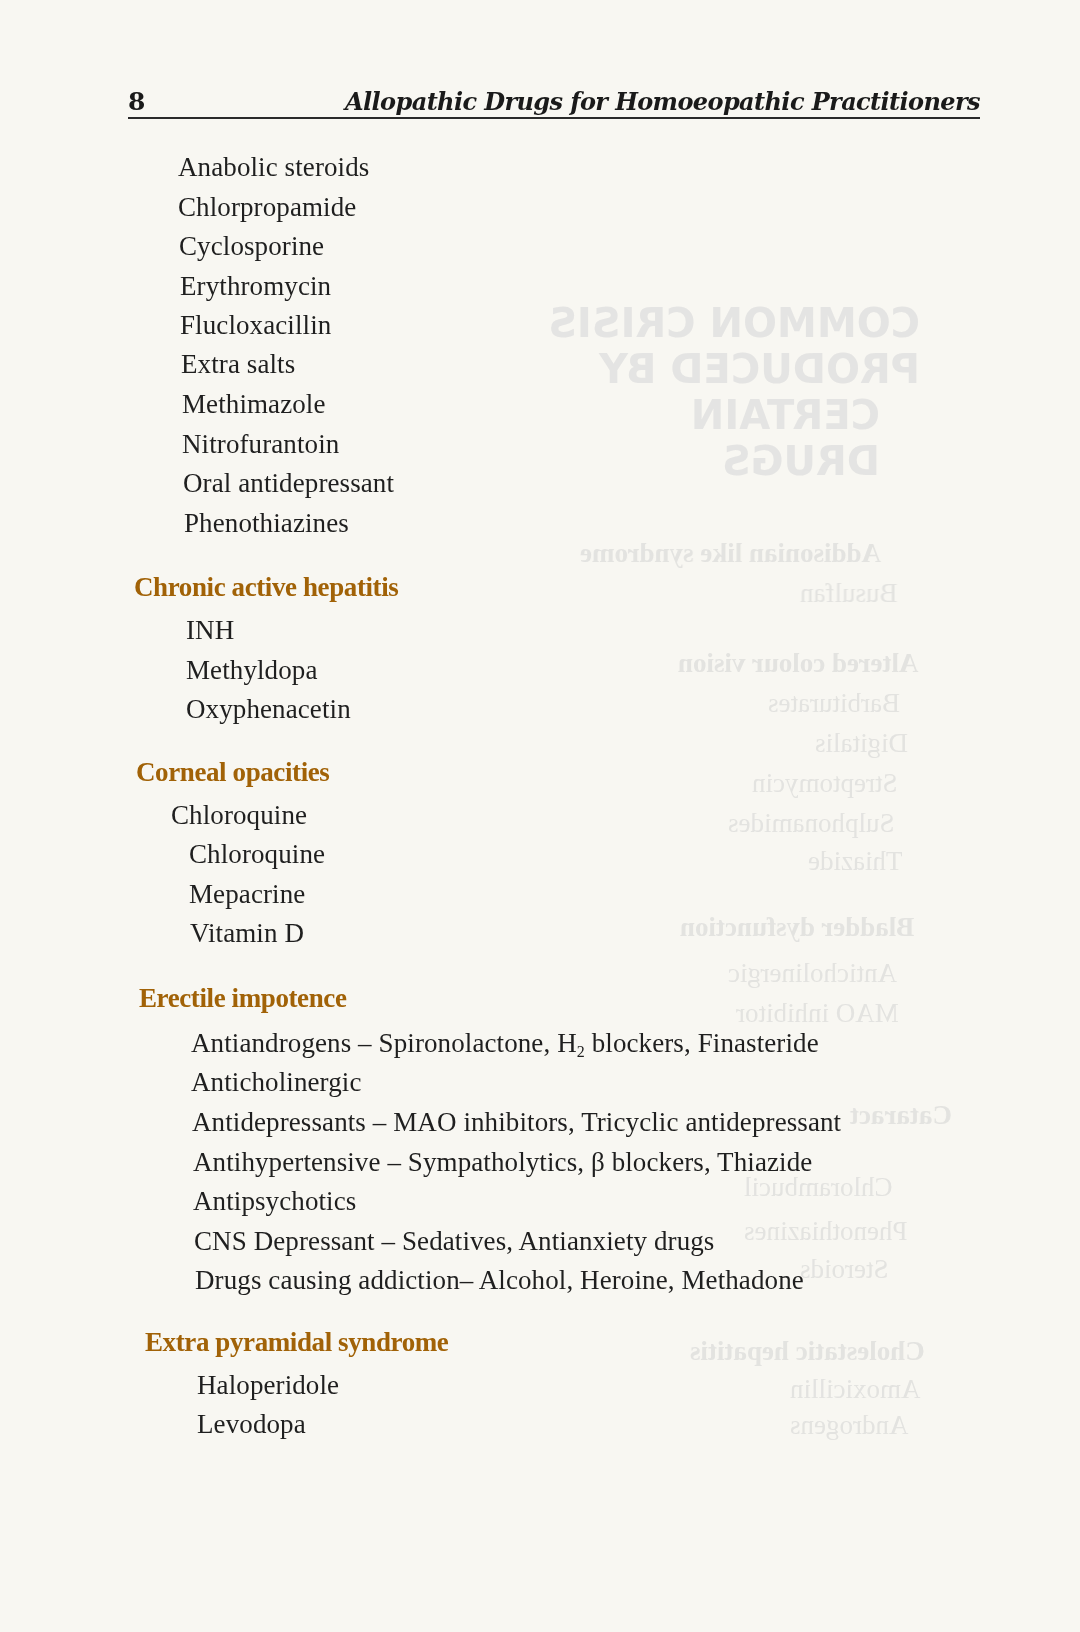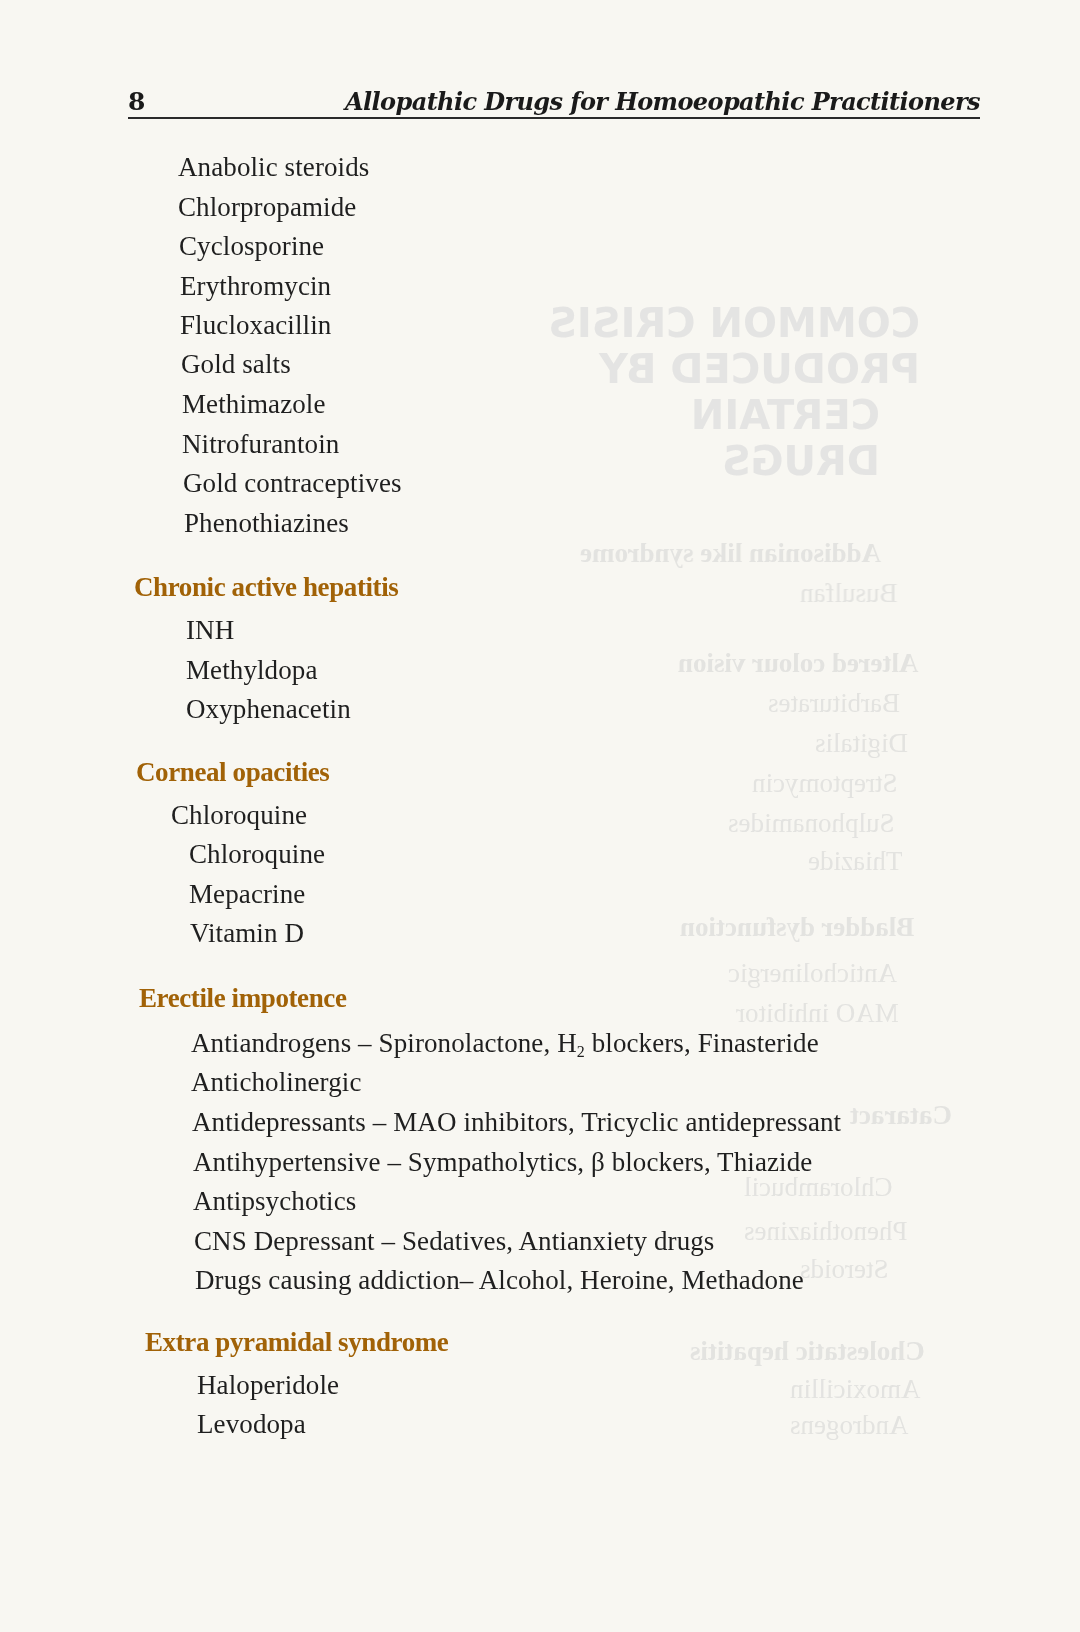--- a/index.html
+++ b/index.html
@@ -82,24 +82,24 @@
 </div>
 <div class="header-rule"></div>
 
 <div class="content">
 
   <div class="item" style="left:178px;top:154px">Anabolic steroids</div>
   <div class="item" style="left:178px;top:194px">Chlorpropamide</div>
   <div class="item" style="left:179px;top:233px">Cyclosporine</div>
   <div class="item" style="left:180px;top:273px">Erythromycin</div>
   <div class="item" style="left:180px;top:312px">Flucloxacillin</div>
-  <div class="item" style="left:181px;top:351px">Gold salts</div>
+  <div class="item" style="left:181px;top:351px">Extra salts</div>
   <div class="item" style="left:182px;top:391px">Methimazole</div>
   <div class="item" style="left:182px;top:431px">Nitrofurantoin</div>
-  <div class="item" style="left:183px;top:470px">Gold contraceptives</div>
+  <div class="item" style="left:183px;top:470px">Oral antidepressant</div>
   <div class="item" style="left:184px;top:510px">Phenothiazines</div>
 
   <div class="heading" style="left:134px;top:574px">Chronic active hepatitis</div>
   <div class="item" style="left:186px;top:617px">INH</div>
   <div class="item" style="left:186px;top:657px">Methyldopa</div>
   <div class="item" style="left:186px;top:696px">Oxyphenacetin</div>
 
   <div class="heading" style="left:136px;top:759px">Corneal opacities</div>
   <div class="item" style="left:171px;top:802px">Chloroquine</div>
   <div class="item" style="left:189px;top:841px">Chloroquine</div>

